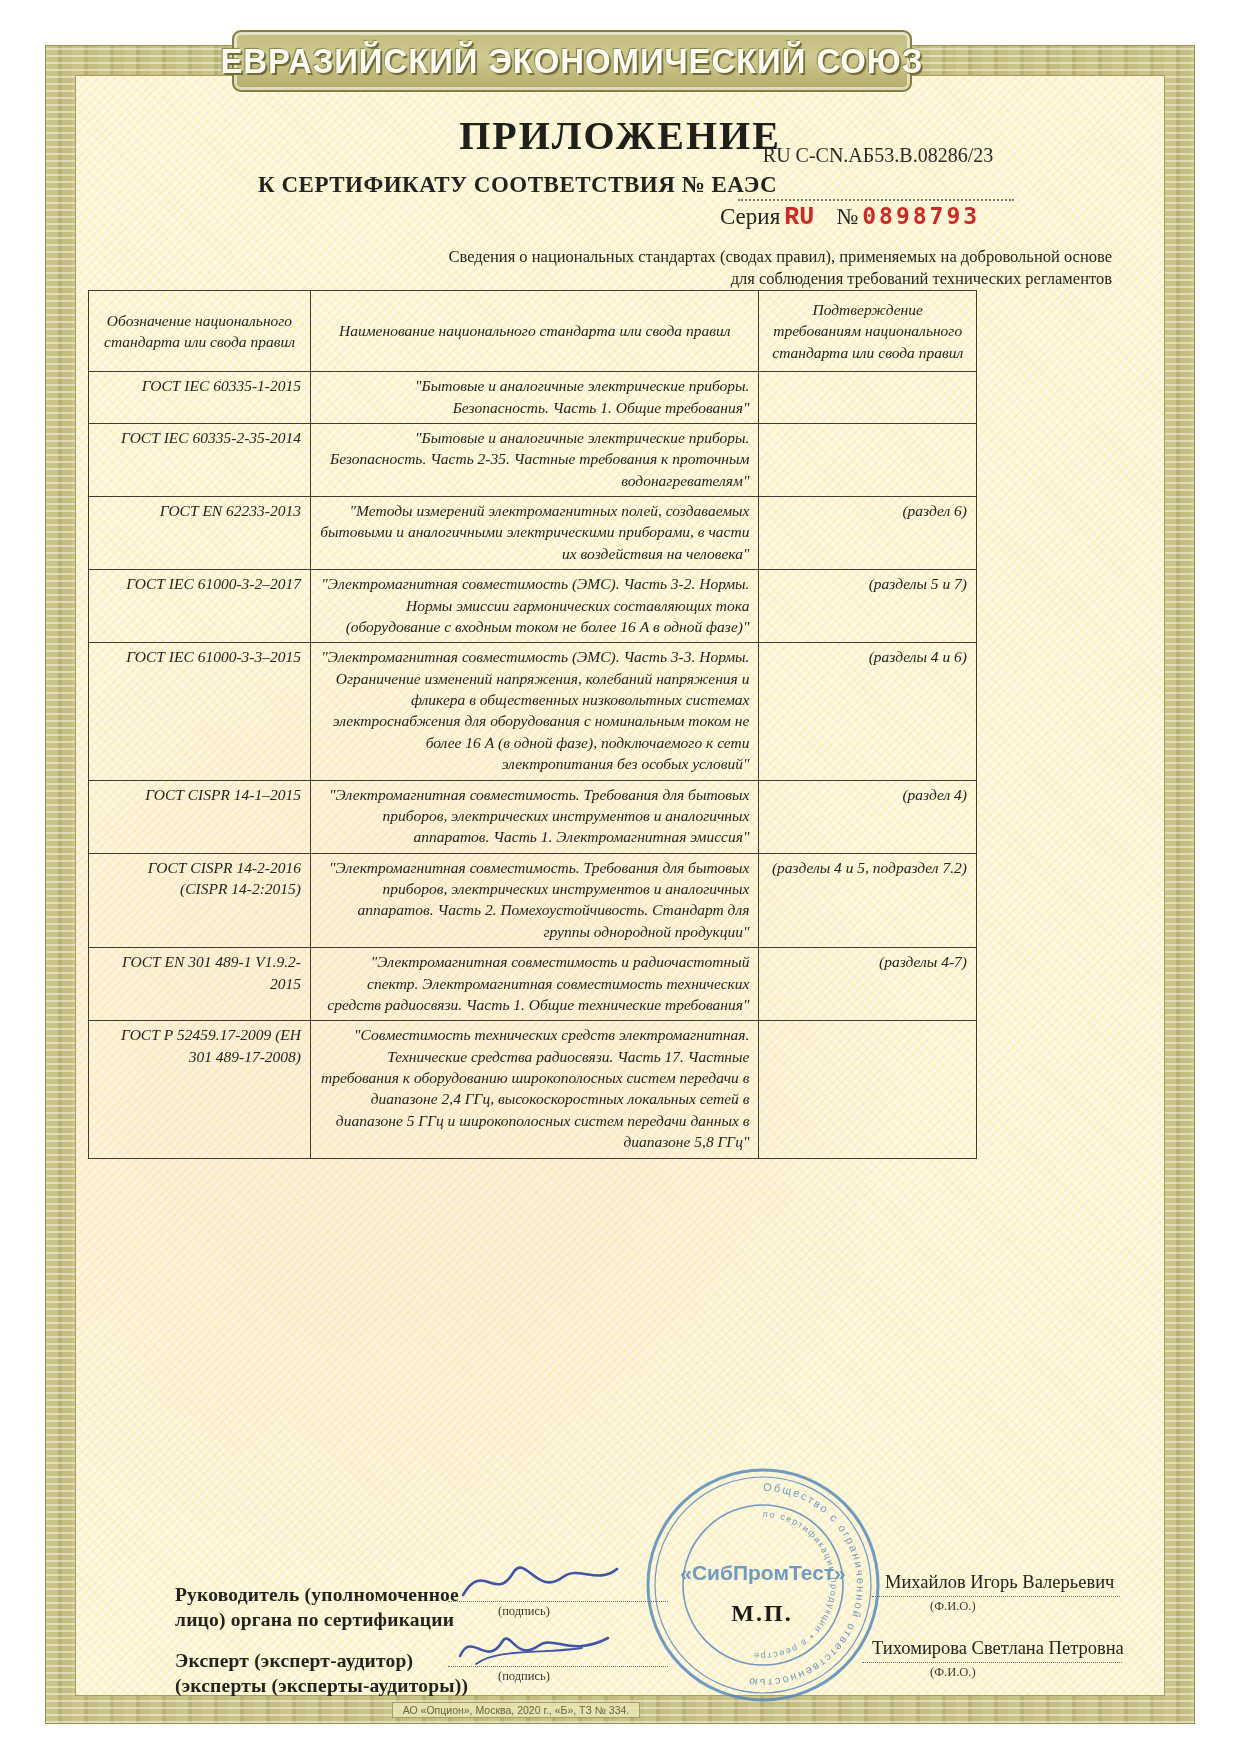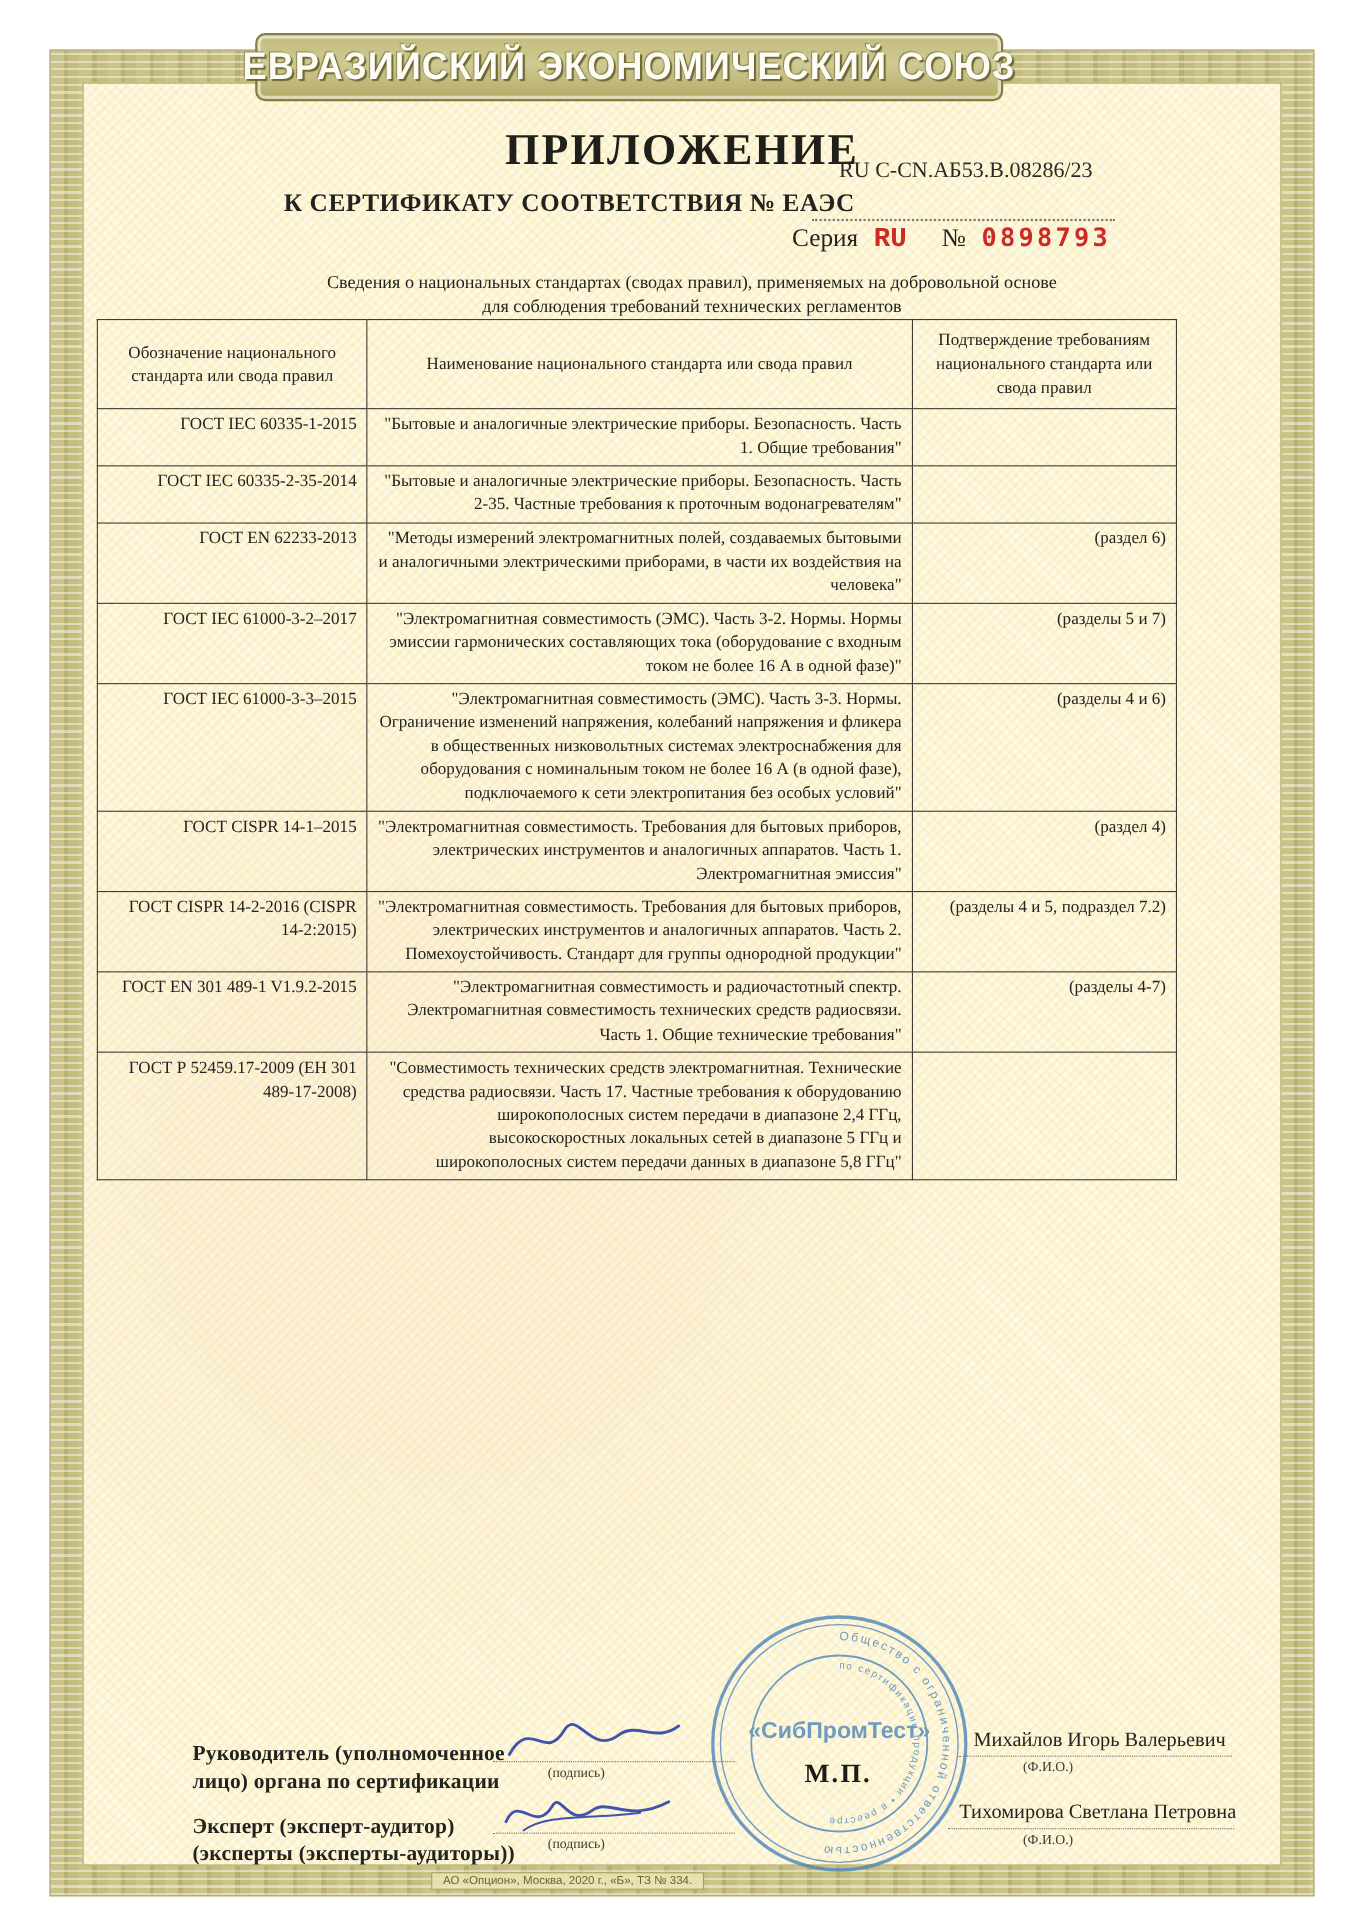--- a/index.html
+++ b/index.html
@@ -24,28 +24,28 @@
         border:2px solid #857e3f;border-radius:9px;box-shadow:inset 0 0 0 3px rgba(255,255,255,.55);
         display:flex;align-items:center;justify-content:center;}
   .banner span{font-family:"Liberation Sans", sans-serif;font-weight:bold;font-size:35px;
         letter-spacing:1px;color:#fdfdf6;transform:scaleX(.94);white-space:nowrap;
         text-shadow:2px 2px 1px #6e6833, -1px -1px 1px #8a8347;}
   .doc-title{position:absolute;left:0;width:1240px;top:112px;text-align:center;
         font-size:40px;font-weight:bold;letter-spacing:2px;color:#20201a;}
   .cert-line-label{position:absolute;left:258px;top:172px;font-size:23px;font-weight:bold;letter-spacing:.5px;}
   .cert-number{position:absolute;left:742px;top:144px;width:272px;text-align:center;font-size:20px;color:#2b2b24;}
   .cert-underline{position:absolute;left:738px;top:199px;width:276px;border-bottom:2px dotted #7a7a6c;height:0;}
-  .series-row{position:absolute;left:720px;top:203px;display:flex;align-items:baseline;gap:14px;}
+  .series-row{position:absolute;left:720px;top:203px;display:flex;align-items:baseline;gap:4px;}
   .series-label{font-size:23px;}
   .series-value{font-family:Liberation Mono, monospace;font-weight:bold;font-size:25px;}
   .series-no{font-size:23px;margin-left:18px;}
   .series-number{font-family:"DejaVu Sans Mono", monospace;font-weight:bold;font-size:23px;letter-spacing:3px;}
-  .intro{position:absolute;left:129px;width:1000px;top:246px;text-align:center;font-size:16.5px;line-height:1.35;}
-  table.std{position:absolute;left:88px;top:290px;width:982px;border-collapse:collapse;table-layout:fixed;
-        font-size:15.5px;line-height:1.38;}
+  .intro{position:absolute;left:112px;width:1000px;top:246px;text-align:right;font-size:16.5px;line-height:1.35;}
+  table.std{position:absolute;left:88px;top:290px;width:889px;border-collapse:collapse;table-layout:fixed;
+        font-size:15.5px;line-height:1.38;font-style:italic;}
   table.std th, table.std td{border:1.5px solid #3c3c30;padding:3px 9px 5px 9px;vertical-align:top;text-align:right;
         overflow:hidden;}
   table.std th{font-weight:normal;text-align:center;vertical-align:middle;padding:8px 10px;}
   .sig-label{position:absolute;font-size:19.5px;font-weight:bold;line-height:1.3;letter-spacing:.2px;}
   .sig-line{position:absolute;border-bottom:1.5px dotted #6f6f60;height:0;}
   .sig-caption{position:absolute;font-size:12.5px;color:#3a3a30;text-align:left;}
   .fio-name{position:absolute;font-size:18.5px;white-space:nowrap;}
   .stamp{position:absolute;left:640px;top:1462px;width:246px;height:246px;opacity:.8;}
   .stamp-mp{position:absolute;left:712px;top:1600px;width:100px;text-align:center;
         font-size:24px;font-weight:bold;color:#1c1c16;letter-spacing:2px;}

